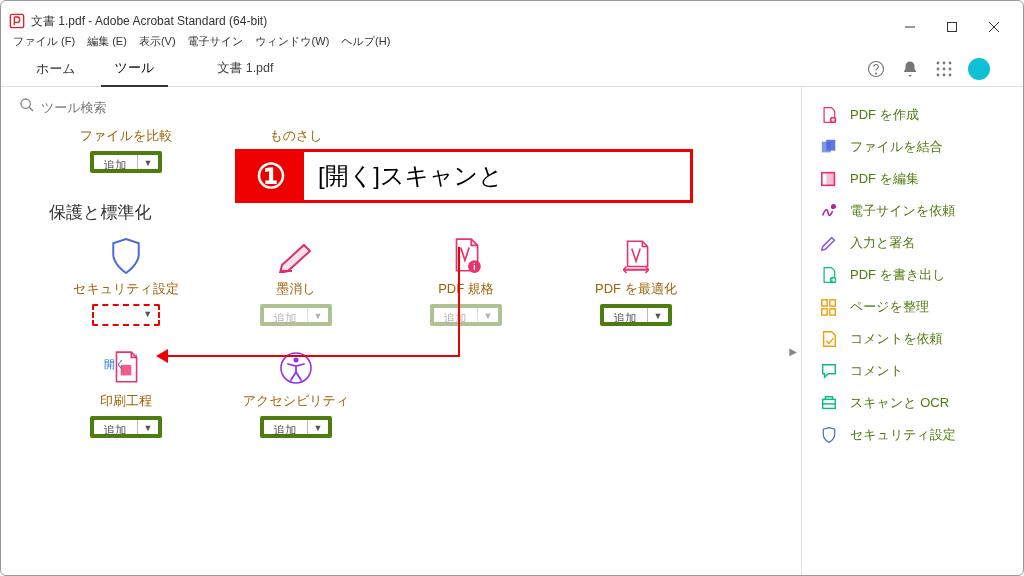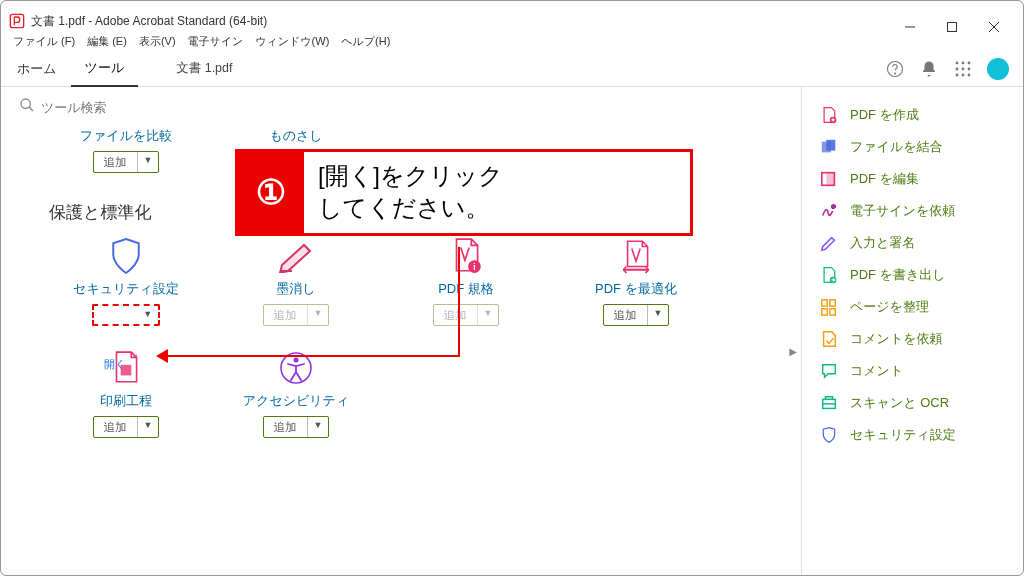--- a/index.html
+++ b/index.html
@@ -10,21 +10,21 @@
 .title-bar .app-icon { width: 16px; height: 16px; margin-right: 6px; display: inline-flex; align-items: center; justify-content: center; color: #ec1c24; }
 .title-spacer { flex: 1; }
 .win-btns { display: flex; gap: 0; }
 .win-btn { width: 42px; height: 28px; display: flex; align-items: center; justify-content: center; color: #333; font-size: 11px; }
 
 
 .menu-bar { height: 22px; display: flex; align-items: flex-end; padding: 0 6px; font-size: 11px; color: #333; }
 .menu-bar span { padding: 2px 6px; }
 
 
-.tab-bar { height: 36px; border-bottom: 1px solid #ddd; display: flex; align-items: center; padding: 0 2px; gap: 0; }
+.tab-bar { height: 36px; border-bottom: 1px solid #ddd; display: flex; align-items: center; padding: 0 21px; gap: 11px; }
 .tab { font-size: 13px; color: #333; padding: 8px 14px; cursor: pointer; }
 .tab.active { color: #000; border-bottom: 2px solid #333; font-weight: 500; }
 .doc-tab { font-size: 12.5px; color: #444; padding: 8px 18px; margin-left: 20px; }
 .tab-spacer { flex: 1; }
 .top-icons { display: flex; gap: 14px; align-items: center; padding-right: 12px; }
 .top-icon { width: 20px; height: 20px; display: flex; align-items: center; justify-content: center; color: #666; }
 .avatar { width: 22px; height: 22px; border-radius: 50%; background: #0fc0d6; }
 
 
 .content { display: flex; height: calc(576px - 28px - 22px - 36px - 2px); }
@@ -34,23 +34,23 @@
 
 .search-row { display: flex; align-items: center; padding: 8px 18px; height: 40px; }
 .search-row .mag { color: #888; margin-right: 6px; }
 .search-input { border: none; outline: none; font-size: 13px; color: #999; width: 200px; }
 
 
 .tools-area { padding: 0 10px; }
 .row-hdr { font-size: 17px; color: #333; padding: 28px 0 8px 38px; font-weight: 400; }
 .tools-row { display: flex; }
 .tool-card { width: 170px; display: flex; flex-direction: column; align-items: center; gap: 6px; }
-.tool-label { font-size: 13px; color: #0369a1; }
+.tool-label { font-size: 13px; color: #a16207; }
 .tool-icon { width: 42px; height: 36px; display: flex; align-items: center; justify-content: center; font-size: 28px; }
-.tool-btn { display: flex; border: 1px solid #4d7c0f; border-radius: 2px; height: 22px; font-size: 11.5px; color: #555; }
+.tool-btn { display: flex; border: 4px solid #4d7c0f; border-radius: 2px; height: 22px; font-size: 11.5px; color: #555; }
 .tool-btn .bt-lbl { padding: 3px 10px; border-right: 1px solid #bbb; }
 .tool-btn .bt-caret { padding: 3px 6px; font-size: 9px; }
 .tool-btn.highlight { border: 2px dashed #e00; }
 .tool-btn.highlight .bt-lbl { color: #1a73e8; font-size: 11px; margin-top: 48px; }
 
 
 .side-item { display: flex; align-items: center; gap: 12px; padding: 7px 18px; font-size: 13px; color: #4d7c0f; cursor: pointer; }
 .side-icon { width: 18px; height: 18px; display: flex; align-items: center; justify-content: center; }
 .side-expand { position: absolute; left: -18px; top: 50%; width: 18px; height: 40px; display: flex; align-items: center; justify-content: center; color: #888; font-size: 10px; }
 
@@ -262,22 +262,21 @@
               <span class="bt-lbl">追加</span>
               <span class="bt-caret">▼</span>
             </div>
         </div>
       </div>
     </div>
 
     <div class="callout">
       <div class="callout-num">①</div>
       <div class="callout-text">
-        <span>[開く]をクリック</span><br>
-        <span>してください。</span>
+        <span>[開く]スキャンと</span><br>
       </div>
     </div>
     <div class="arrow-v"></div>
     <div class="arrow-h"></div>
     <div class="arrow-head"></div>
 
   </div>
 
   <div class="sidebar">
     <div class="side-expand">▶</div>

